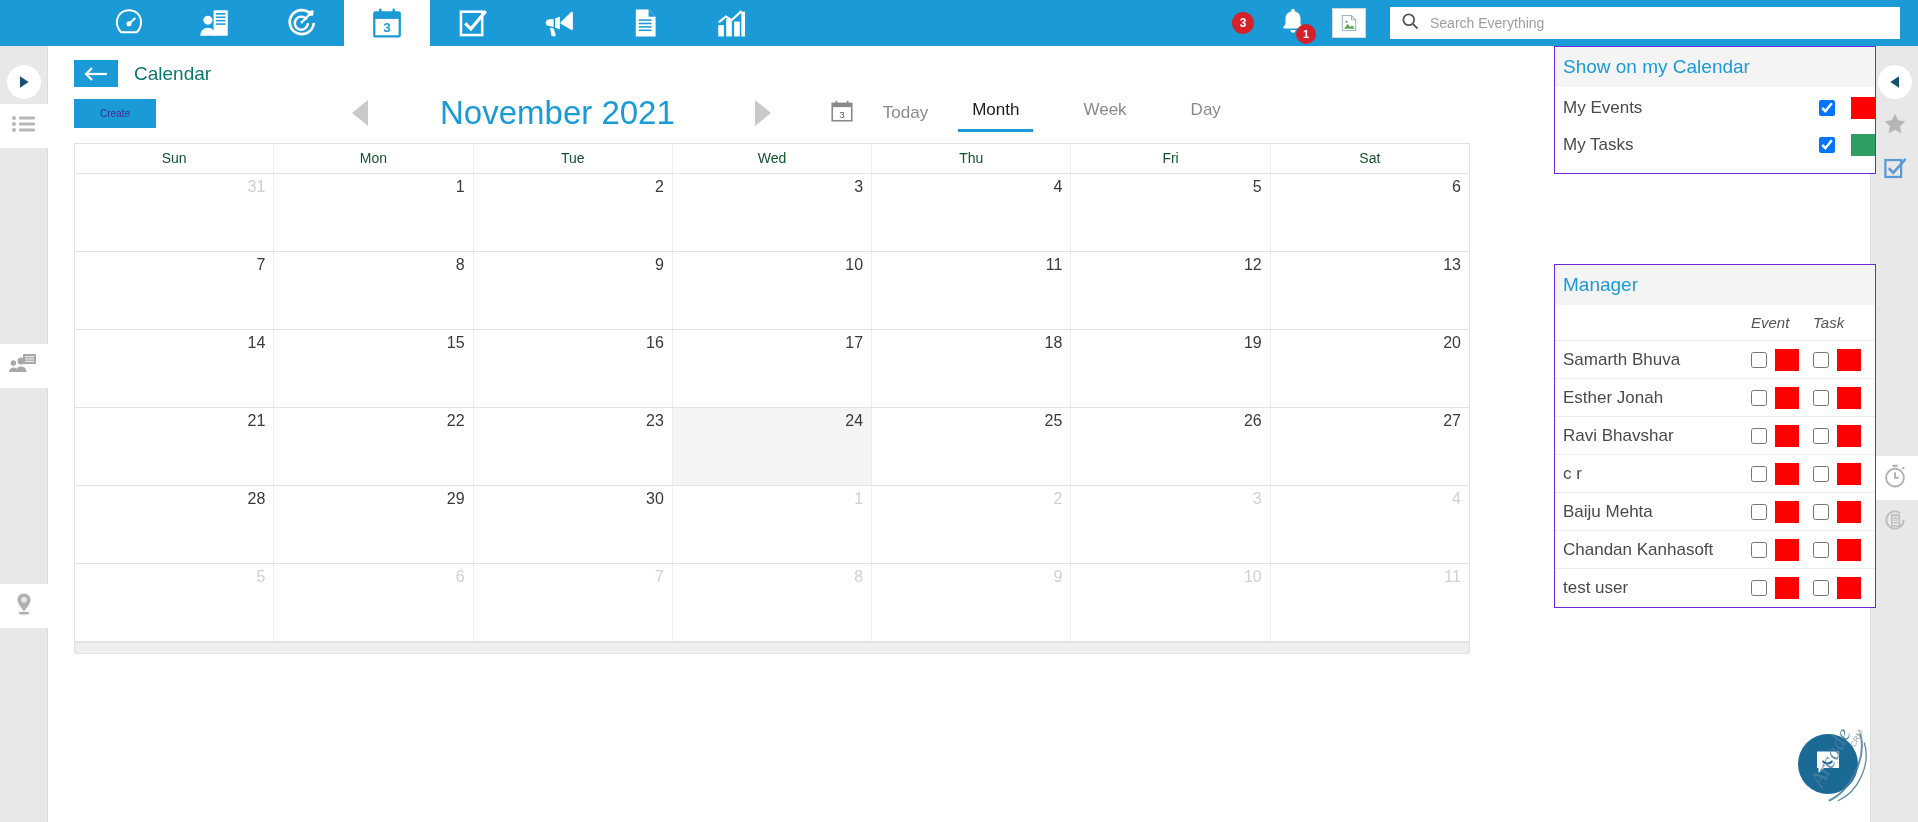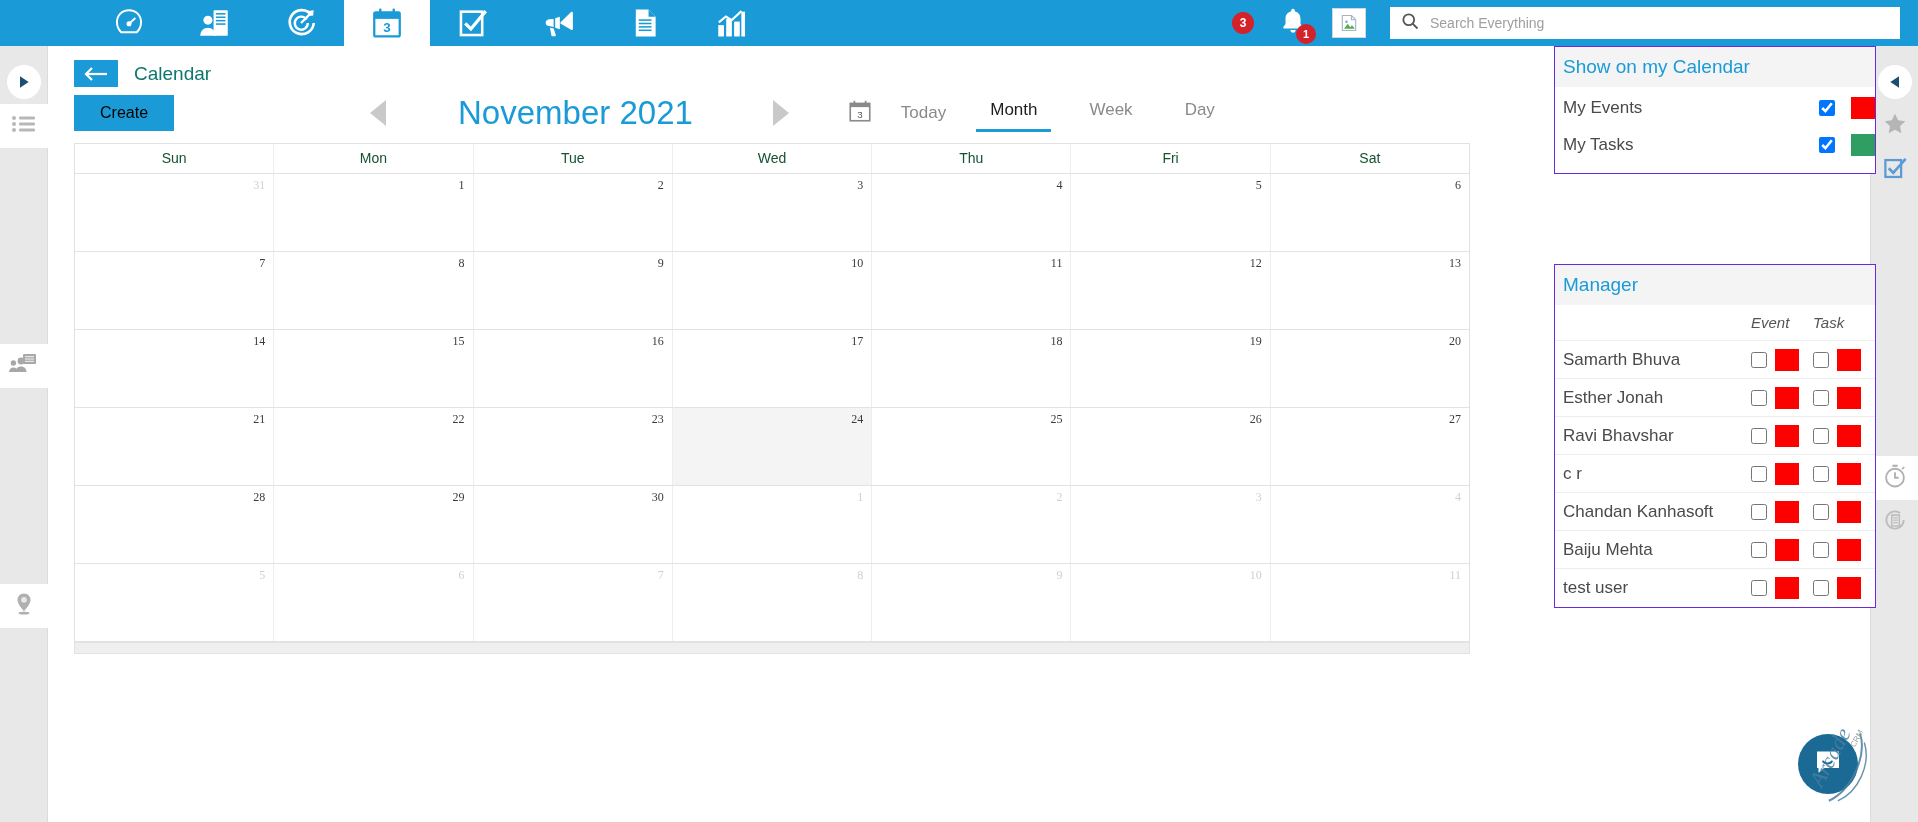--- a/index.html
+++ b/index.html
@@ -86,59 +86,59 @@
     width: 44px; height: 27px; background: #1a9bd7; display: flex;
     align-items: center; justify-content: center; cursor: pointer;
   }
   .crumb-text { color: #0f766e; font-size: 19px; }
 
   .toolbar {
     display: flex; align-items: center; height: 52px;
     padding: 0 0 0 26px; position: relative;
   }
   .create-btn {
-    background: #1a9bd7; color: #000000; border: none; font-size: 16px;
+    background: #1a9bd7; color: #4c1d95; border: none; font-size: 10px;
     padding: 9px 26px; cursor: pointer; font-family: "Liberation Sans", sans-serif;
   }
   .nav-arrow {
     width: 0; height: 0; cursor: pointer;
   }
   .arrow-left {
     border-top: 13px solid transparent; border-bottom: 13px solid transparent;
     border-right: 16px solid #c9c9c9;
   }
   .arrow-right {
     border-top: 13px solid transparent; border-bottom: 13px solid transparent;
     border-left: 16px solid #c9c9c9;
   }
   .month-title {
     color: #1a9bd7; font-size: 33px; font-weight: normal; white-space: nowrap;
   }
-  .view-tabs { display: flex; align-items: center; gap: 0; }
+  .view-tabs { display: flex; align-items: center; gap: 12px; }
   .view-tab {
     font-size: 17px; color: #8a8a8a; padding: 6px 14px 9px 14px; cursor: pointer;
     border-bottom: 3px solid transparent;
   }
   .view-tab.active { color: #1d1d1d; border-bottom: 3px solid #1a9bd7; }
 
   
   .cal {
     margin: 4px 0 0 26px; width: 1396px; border: 1px solid #e2e2e2;
     border-bottom: none;
   }
   .cal-head { display: flex; border-bottom: 1px solid #e2e2e2; }
   .cal-head div {
     flex: 1; text-align: center; font-size: 14px; color: #14532d;
     padding: 6px 0 7px 0; border-right: 1px solid #ededed;
   }
   .cal-head div:last-child { border-right: none; }
   .cal-row { display: flex; height: 78px; border-bottom: 1px solid #e2e2e2; }
   .cal-cell {
     flex: 1; border-right: 1px solid #ededed; padding: 4px 8px 0 0;
-    text-align: right; font-size: 12px; color: #3a3a3a; cursor: pointer; font-family: Liberation Serif, serif;
+    text-align: right; font-size: 16px; color: #3a3a3a; cursor: pointer;
   }
   .cal-cell:last-child { border-right: none; }
   .cal-cell.muted { color: #d0d0d0; }
   .cal-cell.today { background: #f4f4f4; }
   .cal-foot {
     margin-left: 26px; width: 1396px; height: 12px;
     background: #efefef; border: 1px solid #e2e2e2;
   }
 
   
@@ -577,32 +577,32 @@
           <div class="mgr-cell">
             <input type="checkbox" style="">
             <div class="swatch" style="margin: 0px; background: rgb(253, 0, 0);"></div>
           </div>
           <div class="mgr-cell">
             <input type="checkbox" style="">
             <div class="swatch" style="margin: 0px; background: rgb(253, 0, 0);"></div>
           </div>
         </div>
         <div class="mgr-row">
+          <div class="mgr-name">Baiju Mehta</div>
+          <div class="mgr-cell">
+            <input type="checkbox" style="">
+            <div class="swatch" style="margin: 0px; background: rgb(253, 0, 0);"></div>
+          </div>
+          <div class="mgr-cell">
+            <input type="checkbox" style="">
+            <div class="swatch" style="margin: 0px; background: rgb(253, 0, 0);"></div>
+          </div>
+        </div>
+        <div class="mgr-row">
           <div class="mgr-name">Chandan Kanhasoft</div>
-          <div class="mgr-cell">
-            <input type="checkbox" style="">
-            <div class="swatch" style="margin: 0px; background: rgb(253, 0, 0);"></div>
-          </div>
-          <div class="mgr-cell">
-            <input type="checkbox" style="">
-            <div class="swatch" style="margin: 0px; background: rgb(253, 0, 0);"></div>
-          </div>
-        </div>
-        <div class="mgr-row">
-          <div class="mgr-name">Baiju Mehta</div>
           <div class="mgr-cell">
             <input type="checkbox" style="">
             <div class="swatch" style="margin: 0px; background: rgb(253, 0, 0);"></div>
           </div>
           <div class="mgr-cell">
             <input type="checkbox" style="">
             <div class="swatch" style="margin: 0px; background: rgb(253, 0, 0);"></div>
           </div>
         </div>
         <div class="mgr-row">

